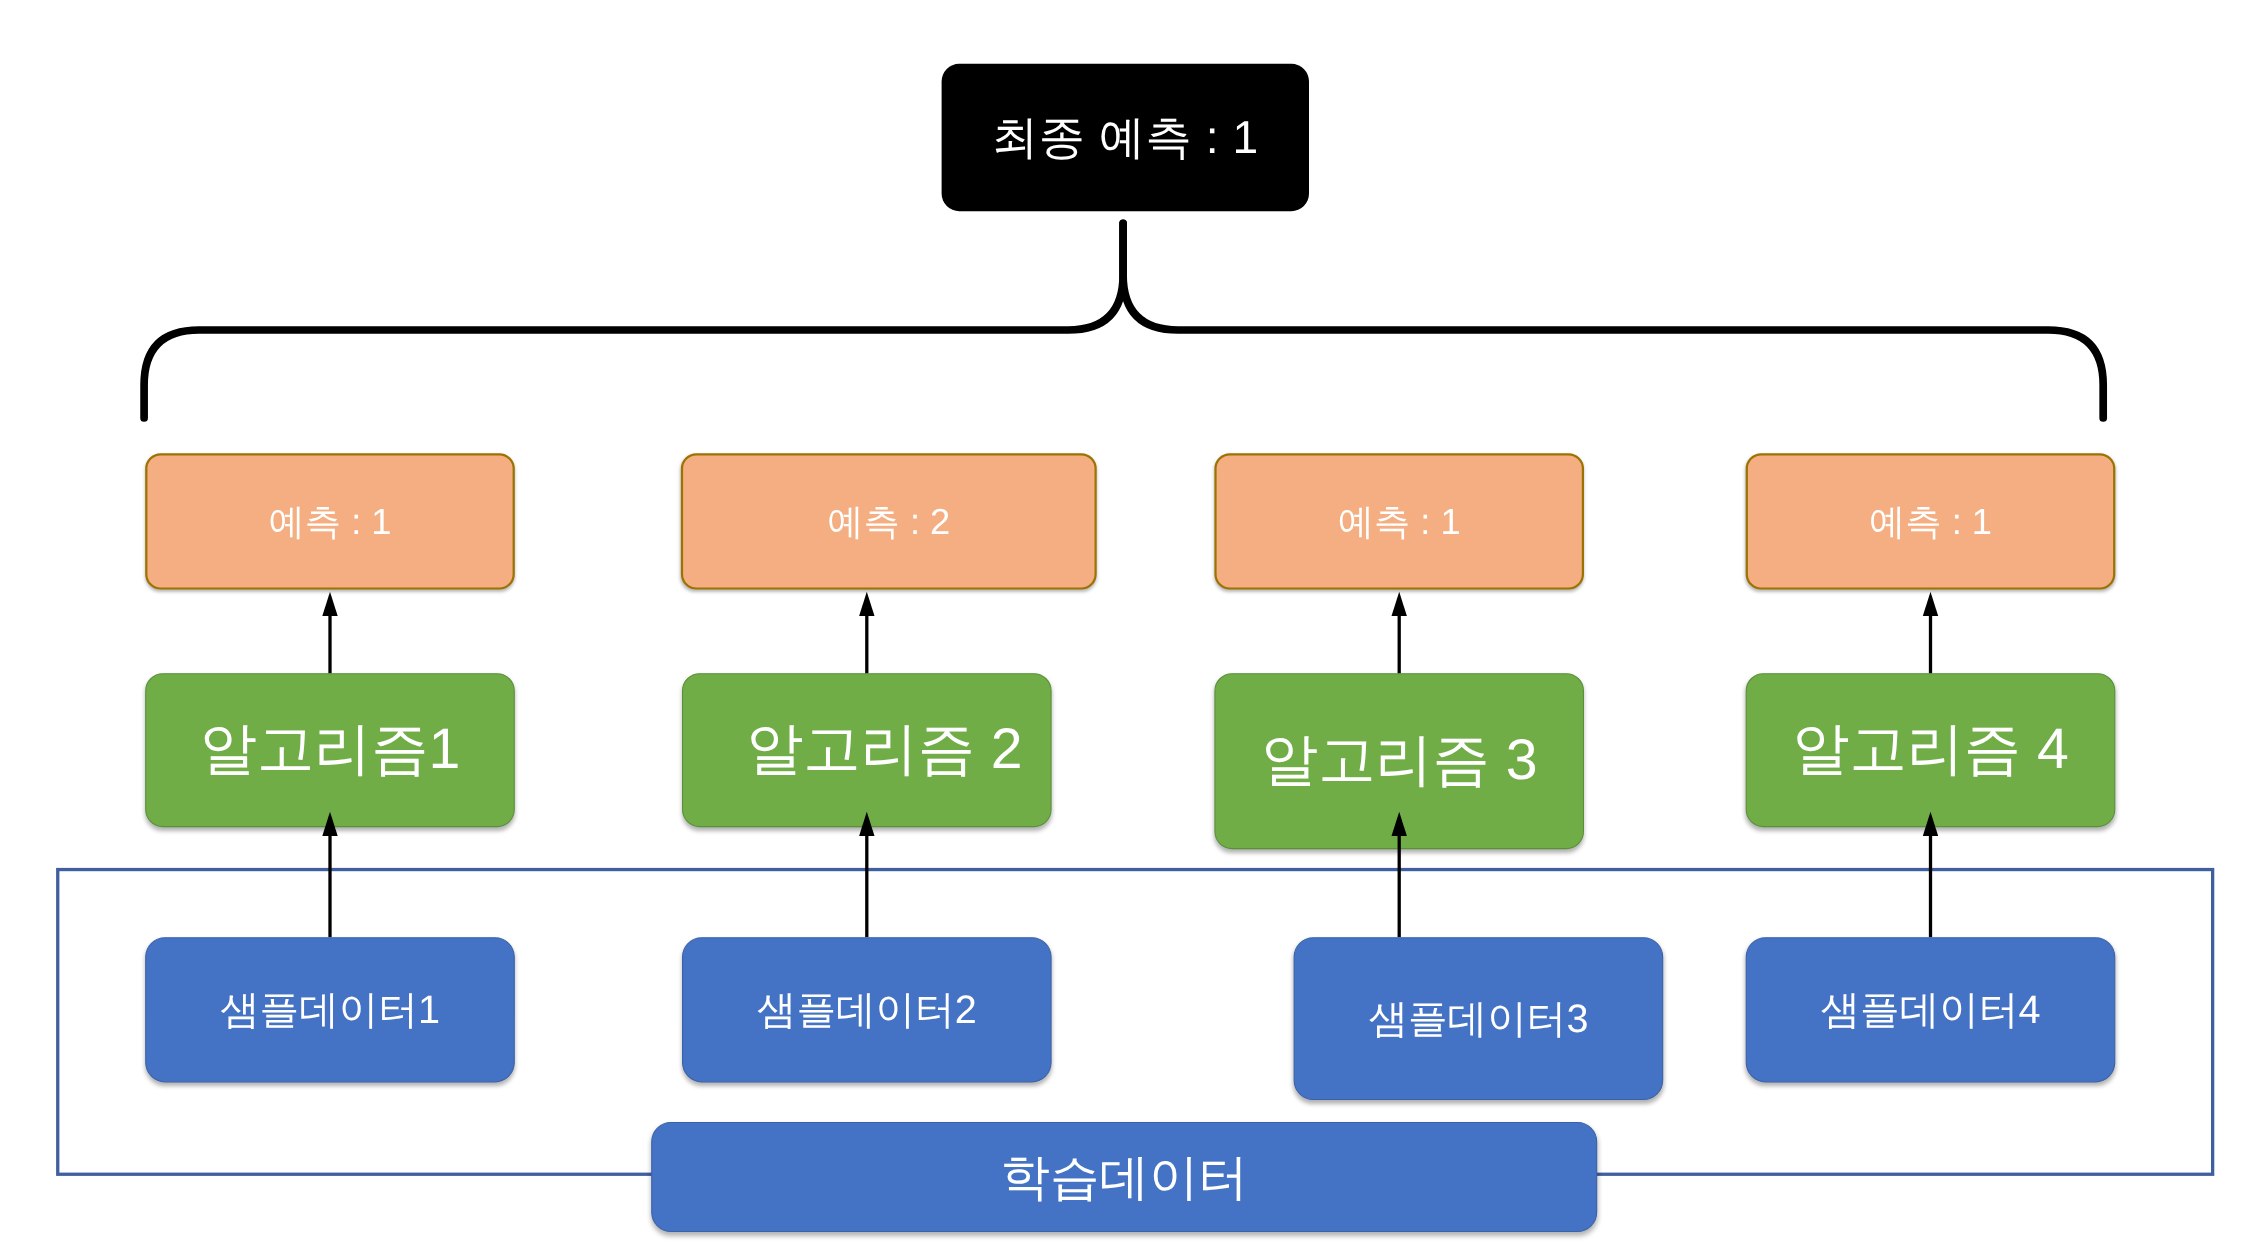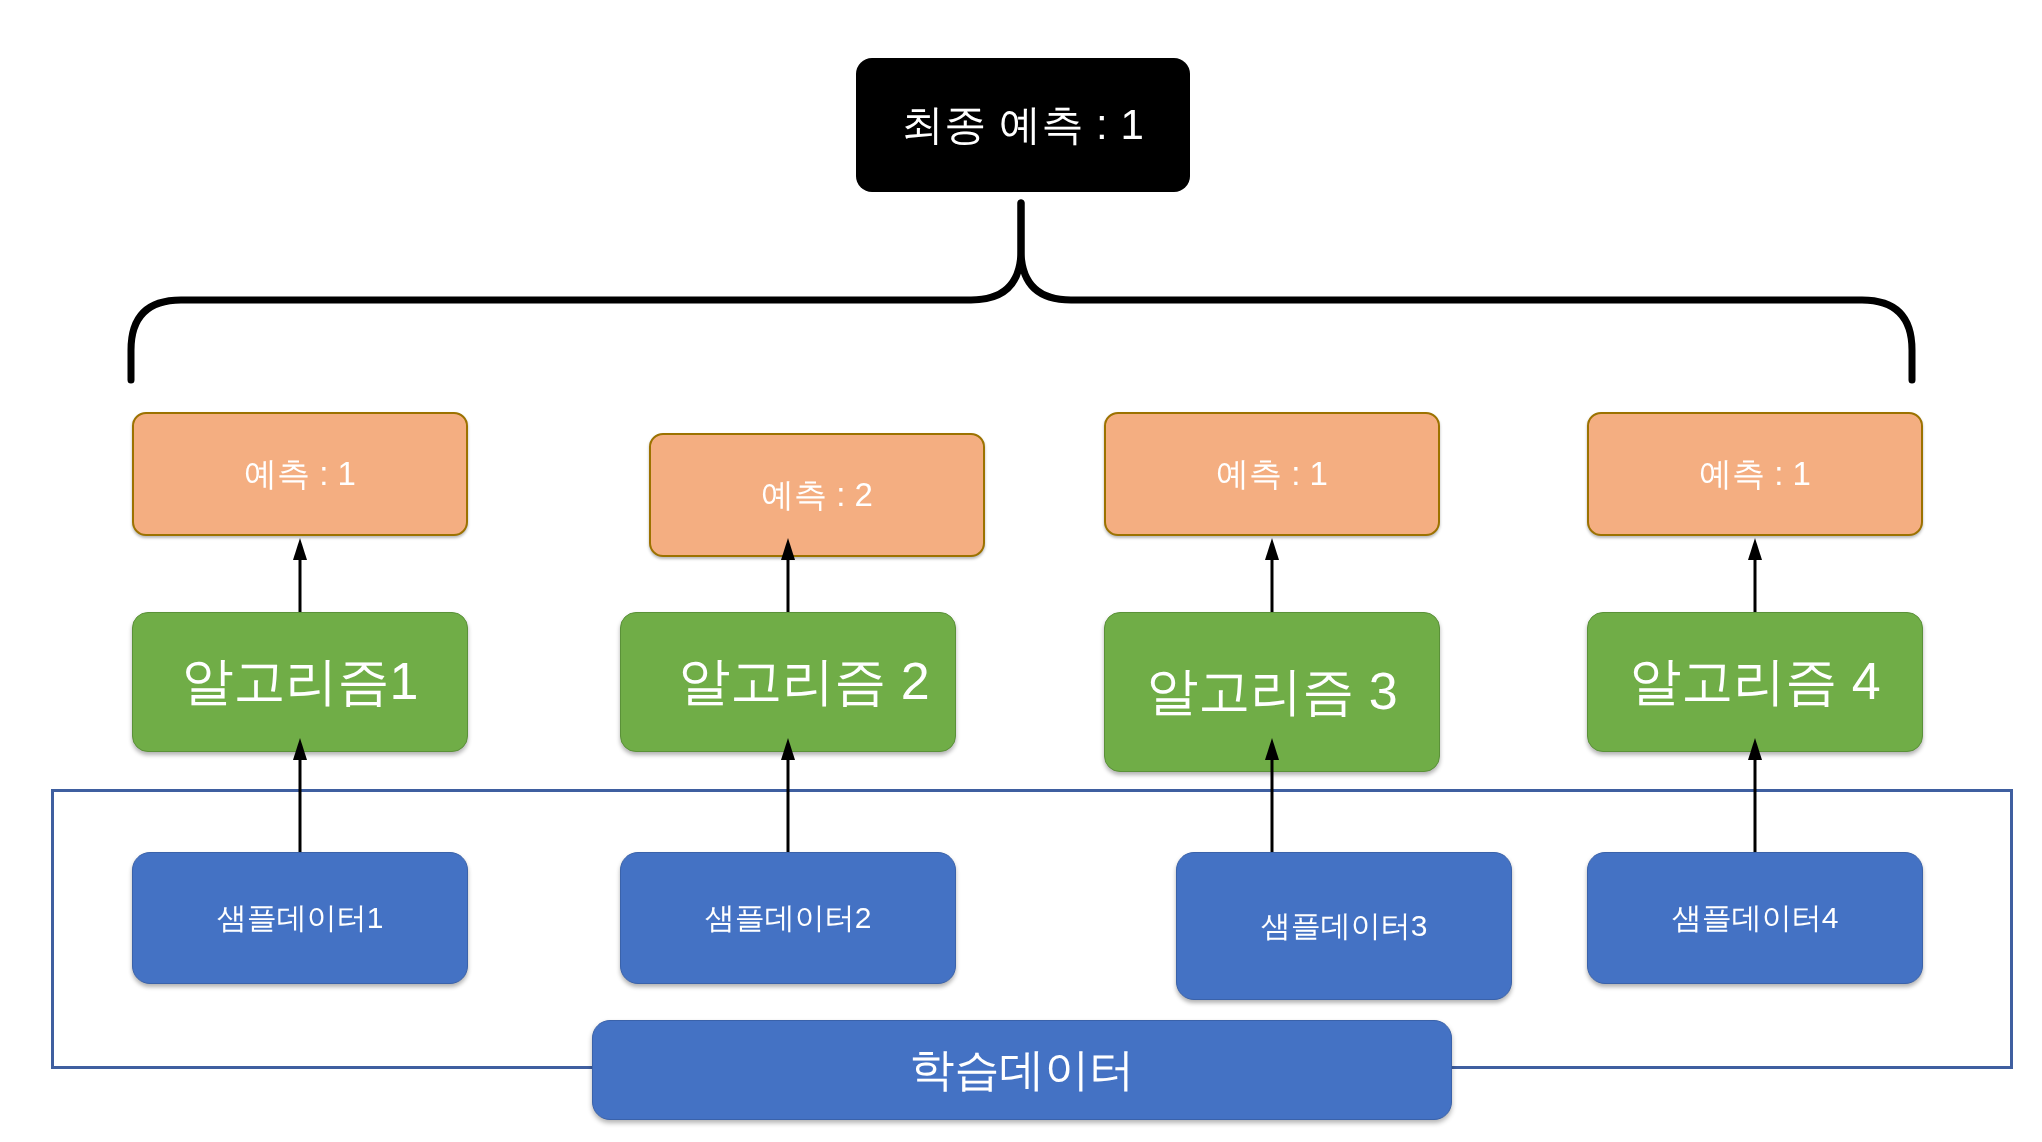--- a/index.html
+++ b/index.html
@@ -55,21 +55,21 @@
     border-radius: 16px;
     font-size: 52px;
     box-shadow: 0 3px 4px rgba(0,0,0,0.30);
   }
 
   
   .data-node {
     background: #4472C4;
     border: 1px solid #3A62AA;
     border-radius: 18px;
-    font-size: 30px;
+    font-size: 36px;
     box-shadow: 0 3px 4px rgba(0,0,0,0.30);
   }
 
   
   .train-node {
     background: #4472C4;
     border: 1px solid #3A62AA;
     border-radius: 18px;
     font-size: 45px;
     box-shadow: 0 3px 5px rgba(0,0,0,0.30);
@@ -168,21 +168,21 @@
     </g>
   </svg>
 
   <div class="node final-node" style="left:856px; top:58px; width:334px; height:134px;">
     <span>최종 예측 : 1</span>
   </div>
 
   <div class="node pred-node" style="left:132px; top:412px; width:336px; height:124px;">
     <span>예측 : 1</span>
   </div>
-  <div class="node pred-node" style="left:649px; top:412px; width:336px; height:124px;margin-top:21px;">
+  <div class="node pred-node" style="left:619px; top:412px; width:378px; height:124px;">
     <span>예측 : 2</span>
   </div>
   <div class="node pred-node" style="left:1104px; top:412px; width:336px; height:124px;">
     <span>예측 : 1</span>
   </div>
   <div class="node pred-node" style="left:1587px; top:412px; width:336px; height:124px;">
     <span>예측 : 1</span>
   </div>
 
   <div class="node algo-node" style="left:132px; top:612px; width:336px; height:140px;">

